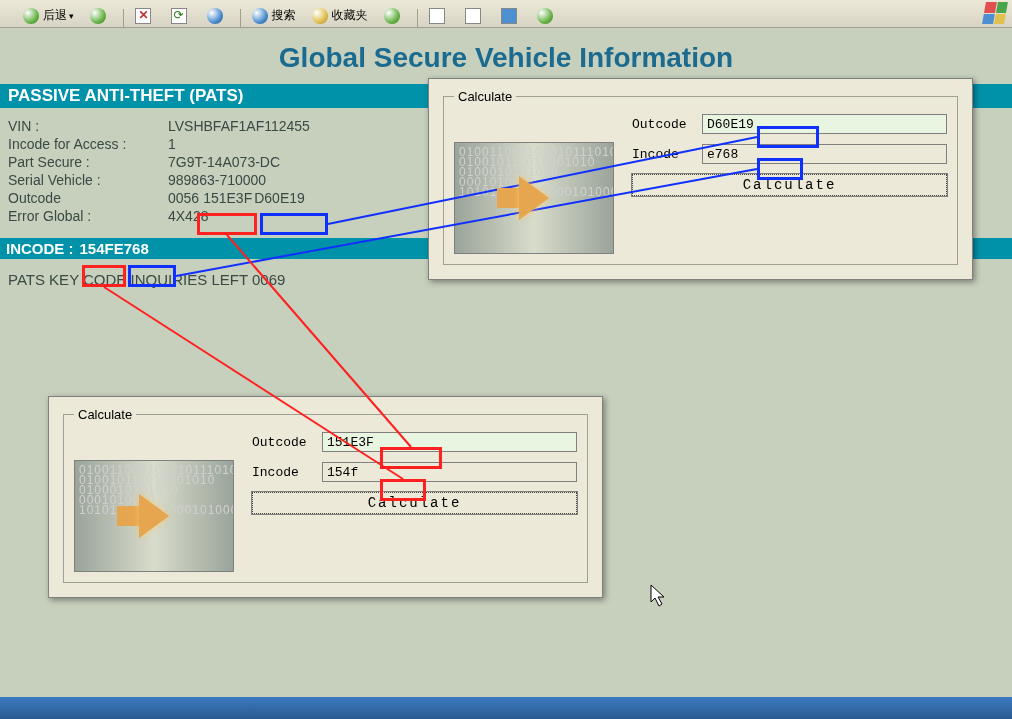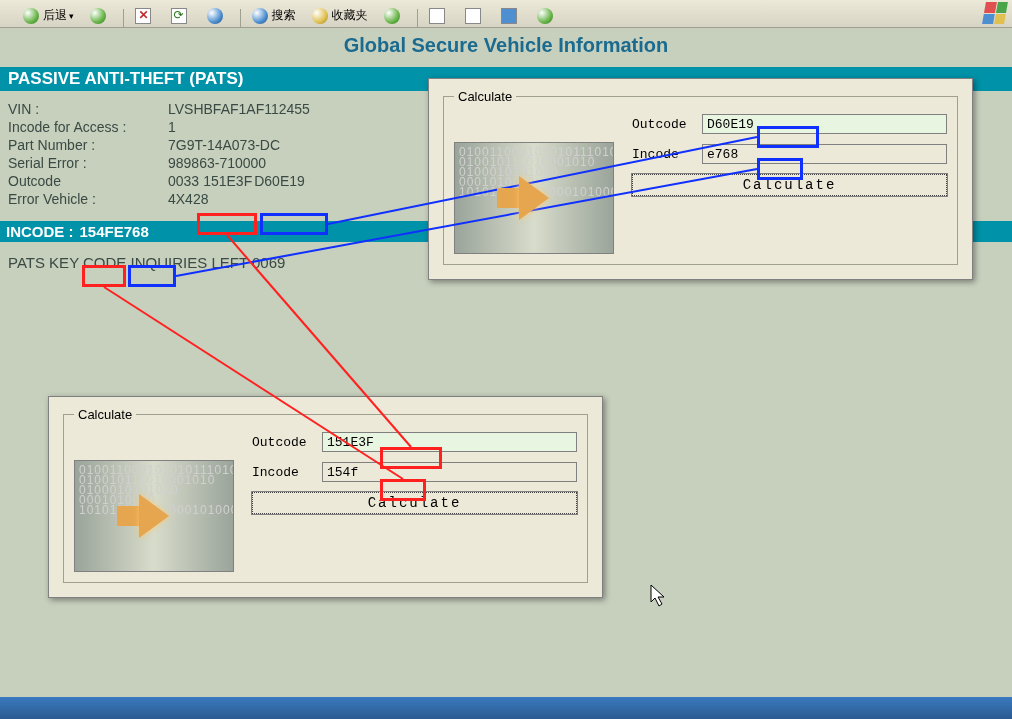--- a/index.html
+++ b/index.html
@@ -52,22 +52,22 @@
 .winlogo span:nth-child(4){background:#e0c050;}
 
 .content {
   position: relative;
   width: 100%;
   height: calc(100% - 28px - 22px);
   background: #c7cfbd;
 }
 .page-title {
   text-align: center;
-  padding: 6px 0 10px;
-  font-size: 20px;
+  padding: 14px 0 10px;
+  font-size: 28px;
   font-weight: bold;
   color: #1a6b8f;
 }
 .section-bar {
   background: #0092a8;
   color: #fff;
   font-weight: bold;
   font-size: 17px;
   padding: 2px 8px;
 }
@@ -227,37 +227,37 @@
   <div class="info-block">
     <div class="info-row">
       <span class="lbl">VIN :</span>
       <span>LVSHBFAF1AF112455</span>
     </div>
     <div class="info-row">
       <span class="lbl">Incode for Access :</span>
       <span>1</span>
     </div>
     <div class="info-row">
-      <span class="lbl">Part Number :</span>
+      <span class="lbl">Part Secure :</span>
       <span>7G9T-14A073-DC</span>
     </div>
     <div class="info-row">
-      <span class="lbl">Serial Error :</span>
+      <span class="lbl">Serial Vehicle :</span>
       <span>989863-710000</span>
     </div>
     <div class="info-row">
       <span class="lbl">Outcode</span>
-      <span>0033</span>
+      <span>0056</span>
       <span style="width:4px;"></span>
       <span id="seg1">151E3F</span>
       <span style="width:2px;"></span>
       <span id="seg2">D60E19</span>
     </div>
     <div class="info-row">
-      <span class="lbl">Error Vehicle :</span>
+      <span class="lbl">Error Global :</span>
       <span>4X428</span>
     </div>
   </div>
 
   <div class="incode-bar">
     <span>INCODE :</span>
     <span style="width:6px;"></span>
     <span id="inseg1">154F</span>
     <span id="inseg2">E768</span>
   </div>

